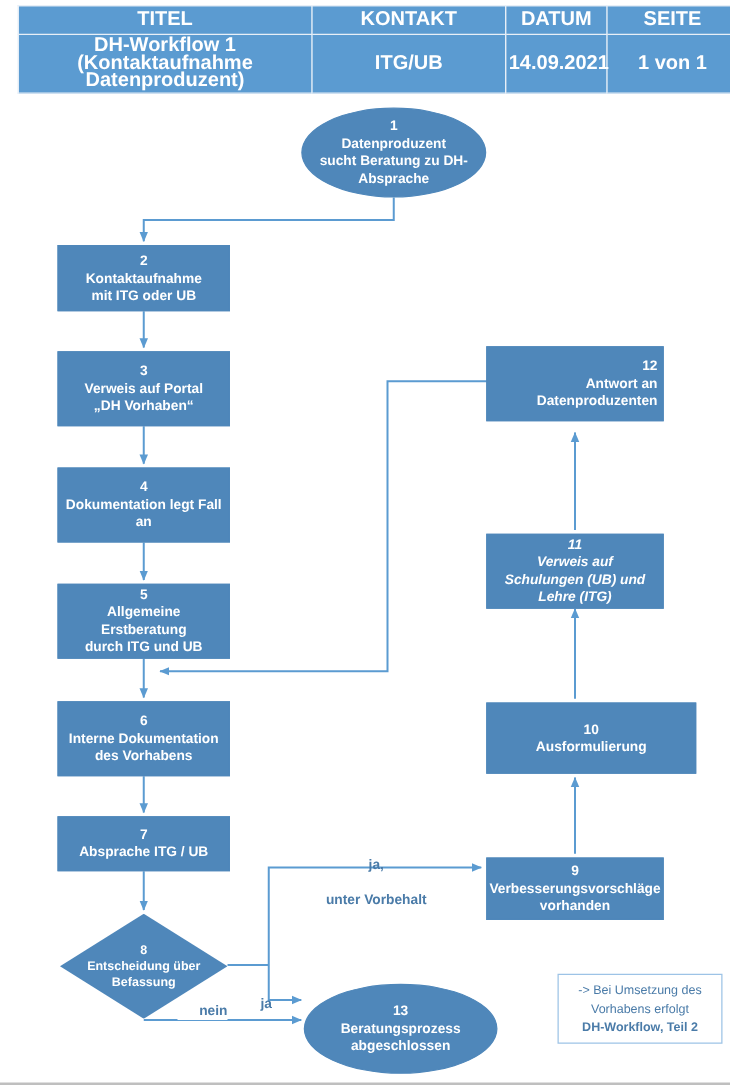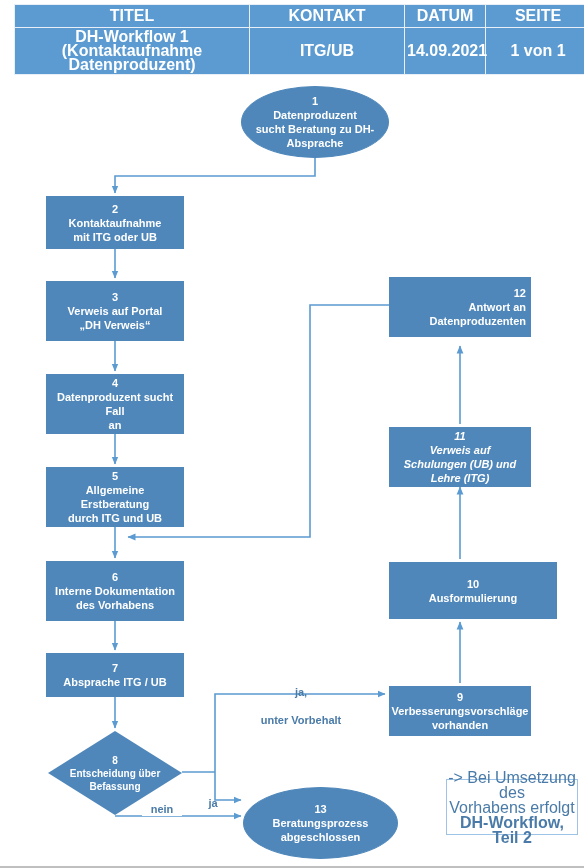--- a/index.html
+++ b/index.html
@@ -78,21 +78,21 @@
     font-weight:bold;
     line-height:14px;
     text-align:center;
     white-space:pre-line;
   }
   .notebox{
     position:absolute;
     border:1px solid #9dc3e6;
     background:#ffffff;
     color:#4a7ba8;
-    font-size:16px;
+    font-size:10px;
     line-height:15px;
     text-align:center;
     display:flex;flex-direction:column;
     align-items:center;justify-content:center;
     box-sizing:border-box;
   }
   .notebox .b{font-weight:bold;}
 </style>
 </head>
 <body>
@@ -166,26 +166,26 @@
 
 <div class="node" style="left:46px;top:196px;width:138px;height:53px;">
   <span class="num">2</span>
   <span class="lbl">Kontaktaufnahme</span>
   <span class="lbl">mit ITG oder UB</span>
 </div>
 
 <div class="node" style="left:46px;top:281px;width:138px;height:60px;">
   <span class="num">3</span>
   <span class="lbl">Verweis auf Portal</span>
-  <span class="lbl">„DH Verweis“</span>
+  <span class="lbl">„DH Vorhaben“</span>
 </div>
 
 <div class="node" style="left:46px;top:374px;width:138px;height:60px;">
   <span class="num">4</span>
-  <span class="lbl">Datenproduzent sucht Fall</span>
+  <span class="lbl">Dokumentation legt Fall</span>
   <span class="lbl">an</span>
 </div>
 
 <div class="node" style="left:46px;top:467px;width:138px;height:60px;">
   <span class="num">5</span>
   <span class="lbl">Allgemeine Erstberatung</span>
   <span class="lbl">durch ITG und UB</span>
 </div>
 
 <div class="node" style="left:46px;top:561px;width:138px;height:60px;">
@@ -240,19 +240,19 @@
   <span class="lbl">abgeschlossen</span>
 </div>
 
 <div class="edgelabel" style="left:226px;top:671px;width:150px;">
   <span>ja,</span><br>
   <span>unter Vorbehalt</span>
 </div>
 
 <div class="edgelabel" style="left:201px;top:780px;width:24px;margin-top:16px;">ja</div>
 
-<div class="edgelabel" style="left:142px;top:802px;width:40px;background:#ffffff;">nein</div>
+<div class="edgelabel" style="left:142px;top:802px;width:40px;background:#ffffff;text-align:right;">nein</div>
 
 <div class="notebox" style="left:446px;top:779px;width:132px;height:56px;">
   <span>-&gt; Bei Umsetzung des</span>
   <span>Vorhabens erfolgt</span>
   <span class="b">DH-Workflow, Teil 2</span>
 </div>
 
 </body></html>

